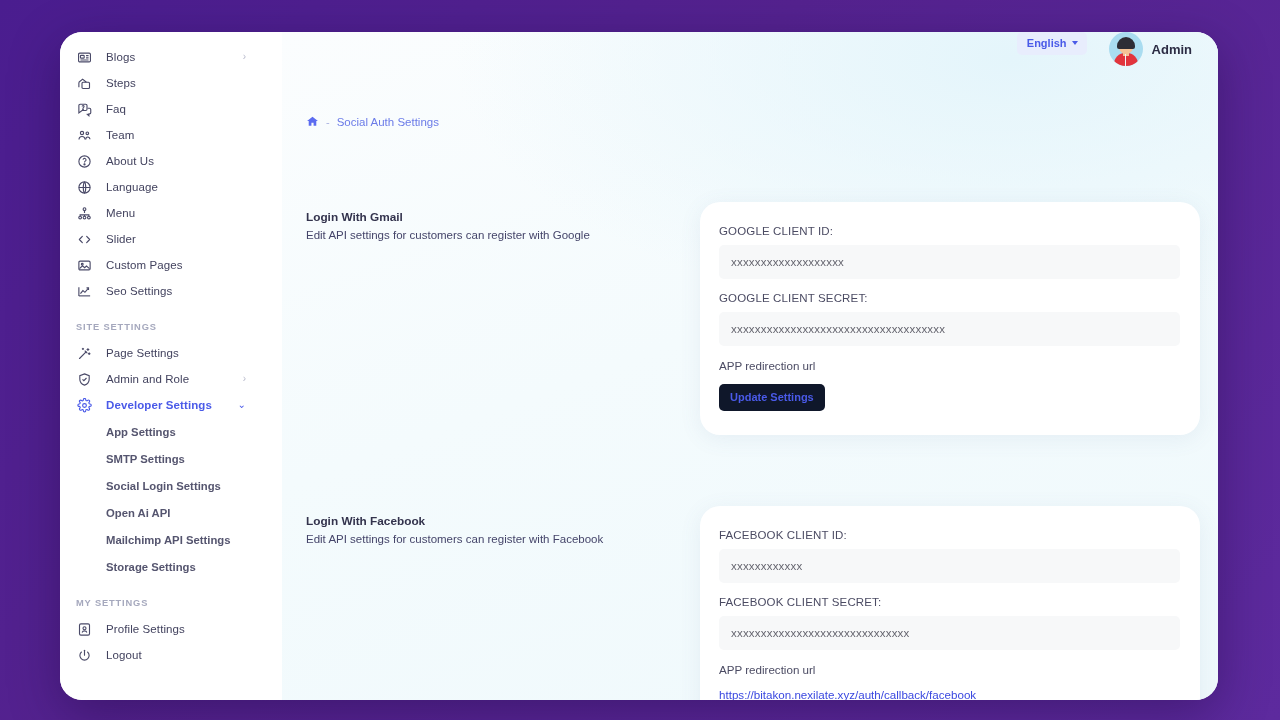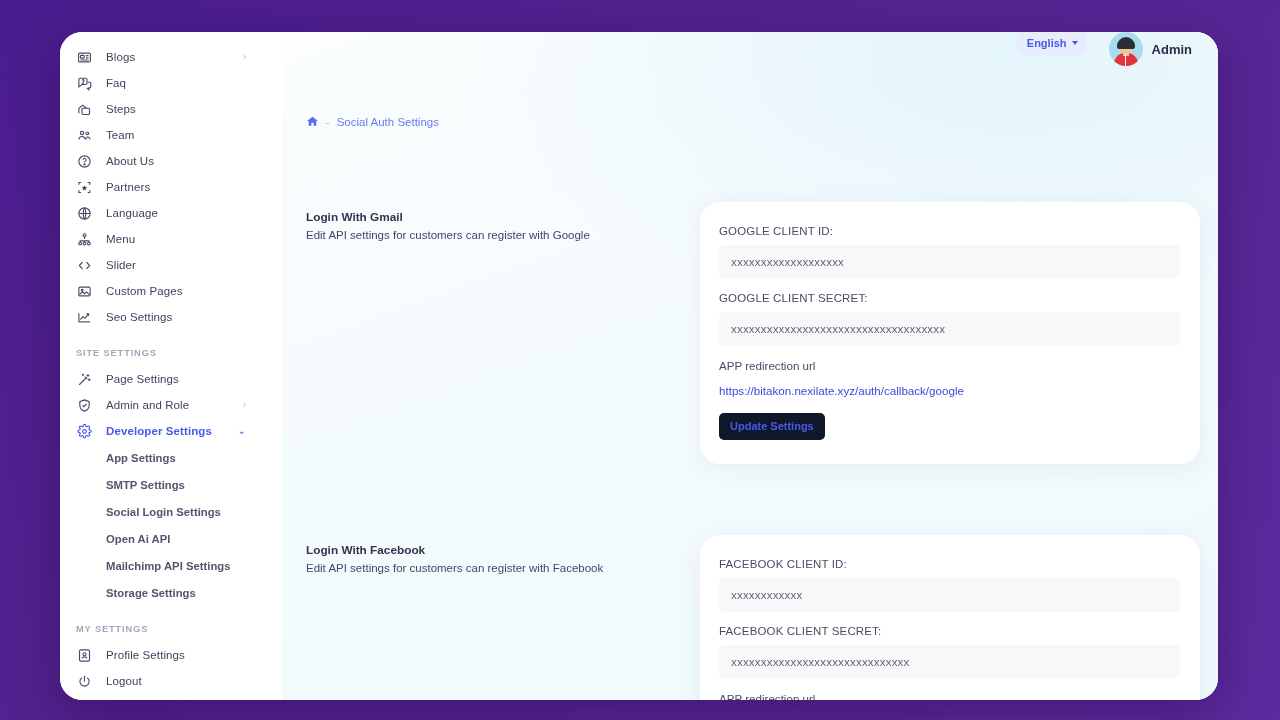--- a/index.html
+++ b/index.html
@@ -230,72 +230,63 @@
             <path d="M14.5 9h4M14.5 12.5h4M5.5 16h13"></path>
           </svg>
       </span>
       <span class="nav-label">Blogs</span>
       <span class="chev">›</span>
     </div>
 
     <div class="nav-item">
       <span class="ico">
         <svg viewBox="0 0 24 24" fill="none" stroke="currentColor" stroke-width="1.8">
+            <path d="M3 10l6-5 6 5"></path>
+            <rect x="8" y="10" width="12" height="10" rx="1.6"></rect>
+            <path d="M3 10v8"></path>
+          </svg>
+      </span>
+      <span class="nav-label">Steps</span>
+    </div>
+
+    <div class="nav-item">
+      <span class="ico">
+        <svg viewBox="0 0 24 24" fill="none" stroke="currentColor" stroke-width="1.8">
             <path d="M3 5.5a2 2 0 012-2h9a2 2 0 012 2v6a2 2 0 01-2 2H8l-5 4v-12z"></path>
             <path d="M8.3 7.2a1.5 1.5 0 112.2 1.4c-.5.3-.8.7-.8 1.3"></path>
             <circle cx="9.6" cy="11.4" r=".6" fill="currentColor"></circle>
             <path d="M17 10h3a2 2 0 012 2v5a2 2 0 01-2 2h-1v3l-3.5-3"></path>
           </svg>
       </span>
       <span class="nav-label">Faq</span>
     </div>
 
     <div class="nav-item">
       <span class="ico">
         <svg viewBox="0 0 24 24" fill="none" stroke="currentColor" stroke-width="1.8">
-            <path d="M3 10l6-5 6 5"></path>
-            <rect x="8" y="10" width="12" height="10" rx="1.6"></rect>
-            <path d="M3 10v8"></path>
-          </svg>
-      </span>
-      <span class="nav-label">Steps</span>
-    </div>
-
-    <div class="nav-item">
-      <span class="ico">
-        <svg viewBox="0 0 24 24" fill="none" stroke="currentColor" stroke-width="1.8">
             <circle cx="8" cy="8" r="2.6"></circle>
             <circle cx="16.5" cy="8.5" r="2.1"></circle>
             <path d="M3.2 18.5c0-3 2.2-5 4.8-5s4.8 2 4.8 5"></path>
             <path d="M14 18.5c0-2.4 1.4-4.2 3.3-4.2 1.8 0 3.2 1.5 3.4 3.6"></path>
           </svg>
       </span>
       <span class="nav-label">Team</span>
     </div>
 
     <div class="nav-item">
       <span class="ico">
         <svg viewBox="0 0 24 24" fill="none" stroke="currentColor" stroke-width="1.8">
             <circle cx="12" cy="12" r="9"></circle>
             <path d="M9.8 9.3a2.3 2.3 0 113.4 2.1c-.8.5-1.2 1.1-1.2 2"></path>
             <circle cx="12" cy="16.6" r=".9" fill="currentColor"></circle>
           </svg>
       </span>
       <span class="nav-label">About Us</span>
     </div>
 
-    <div class="nav-item">
-      <span class="ico">
-        <svg viewBox="0 0 24 24" fill="none" stroke="currentColor" stroke-width="1.8">
-            <path d="M3 7.5V4h3.5M20.5 7.5V4H17M3 16.5V20h3.5M20.5 16.5V20H17"></path>
-            <path d="M12 8.2l1.4 2.9 3.1.4-2.3 2.2.6 3.1-2.8-1.5-2.8 1.5.6-3.1L7.5 11.5l3.1-.4z" fill="currentColor" stroke="none"></path>
-          </svg>
-      </span>
-      <span class="nav-label">Partners</span>
-    </div>
 
     <div class="nav-item">
       <span class="ico">
         <svg viewBox="0 0 24 24" fill="none" stroke="currentColor" stroke-width="1.8">
             <circle cx="12" cy="12" r="9"></circle>
             <path d="M3 12h18M12 3c2.6 2.6 2.6 15.4 0 18M12 3c-2.6 2.6-2.6 15.4 0 18"></path>
           </svg>
       </span>
       <span class="nav-label">Language</span>
     </div>
@@ -456,21 +447,20 @@
       <div class="row-info">
         <div class="row-title">Login With Gmail</div>
         <div class="row-desc">Edit API settings for customers can register with Google</div>
       </div>
       <div class="card">
         <div class="field-label">GOOGLE CLIENT ID:</div>
         <div class="field-input">xxxxxxxxxxxxxxxxxxx</div>
         <div class="field-label">GOOGLE CLIENT SECRET:</div>
         <div class="field-input">xxxxxxxxxxxxxxxxxxxxxxxxxxxxxxxxxxxx</div>
         <div class="redirect-label">APP redirection url</div>
-        <a class="redirect-link">https://bitakon.nexilate.xyz/auth/callback/google</a>
         <button class="update-btn">Update Settings</button>
       </div>
     </div>
 
     <div class="setting-row" id="row-facebook">
       <div class="row-info">
         <div class="row-title">Login With Facebook</div>
         <div class="row-desc">Edit API settings for customers can register with Facebook</div>
       </div>
       <div class="card">

